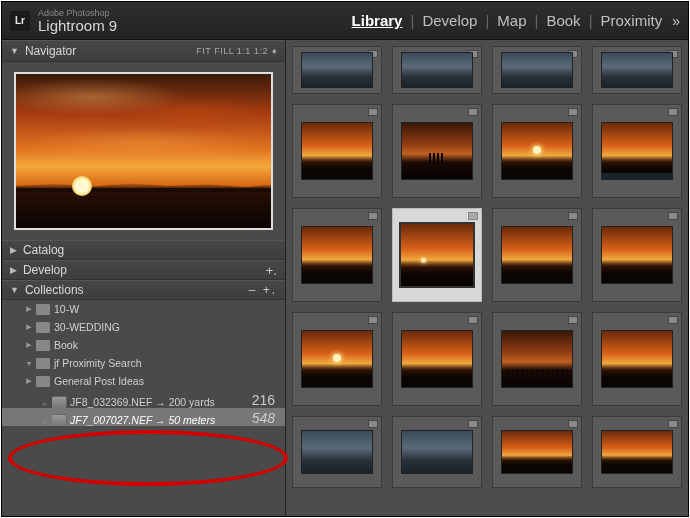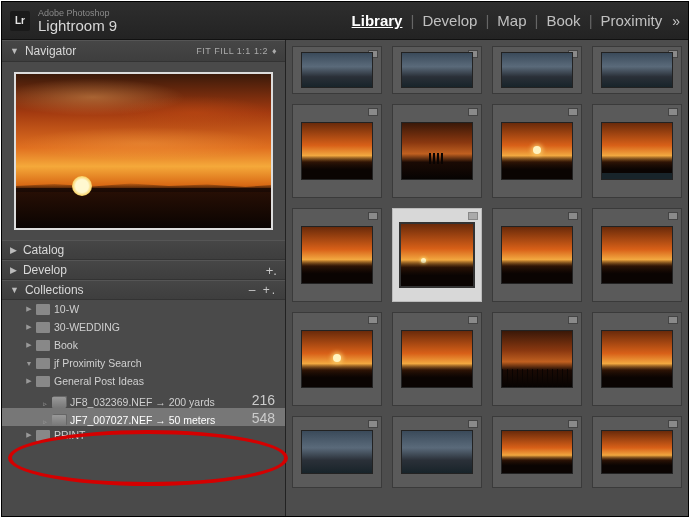--- a/index.html
+++ b/index.html
@@ -26,21 +26,21 @@
 .sunset-clouds { position: absolute; inset: 0; background: radial-gradient(ellipse 60% 20% at 30% 15%, rgba(255,200,120,0.35) 0%, transparent 60%), radial-gradient(ellipse 50% 18% at 70% 25%, rgba(200,80,20,0.4) 0%, transparent 60%), radial-gradient(ellipse 70% 15% at 50% 45%, rgba(255,180,80,0.3) 0%, transparent 70%); }
 .sun { position: absolute; width: 20px; height: 20px; background: radial-gradient(circle, #fff8d0 45%, #f8d060 70%, transparent 100%); border-radius: 50%; left: 22%; top: 66%; }
 .horizon { position: absolute; bottom: 0; left: 0; right: 0; height: 26%; background: linear-gradient(to bottom, #2a1005 0%, #0a0402 100%); }
 .horizon::before { content:""; position:absolute; top:-6px; left:0; right:0; height:10px; background: linear-gradient(to bottom, transparent, #1a0a04); clip-path: polygon(0 40%, 15% 20%, 30% 45%, 45% 15%, 60% 40%, 75% 25%, 90% 50%, 100% 30%, 100% 100%, 0 100%); }
 .cat-row { height: 20px; }
 .coll-body { flex: 1; overflow: hidden; background: #4a4a4a; }
 .folder-item { height: 18px; display: flex; align-items: center; font-size: 10.5px; color: #d0d0d0; padding-left: 8px; }
 .folder-item .arw { width: 14px; font-size: 7px; color: #999; text-align: center; }
 .folder-item .ico { width: 14px; height: 11px; background: #888; border-radius: 1px; margin-right: 4px; position: relative; }
 .folder-item .ico.stack { background: linear-gradient(#999,#777); box-shadow: 1px -1px 0 #666; }
-.folder-item.sel { background: #777; color: #fff; }
+.folder-item.sel { background: #777; color: #fff; font-style: italic; }
 .folder-item .cnt { margin-left: auto; padding-right: 10px; font-size: 14px; color: #ccc; }
 .folder-item.indent1 { padding-left: 20px; }
 .folder-item.indent2 { padding-left: 36px; align-items: flex-end; }
 .plusminus { font-size: 12px; color: #c8c8c8; letter-spacing: 2px; cursor:pointer; }
 .plus { font-size: 13px; color: #c8c8c8; cursor:pointer; }
 
 .grid { flex: 1; background: #4d4d4d; padding: 6px 6px; overflow: hidden; }
 .gridinner { display: grid; grid-template-columns: repeat(4, 1fr); gap: 10px 10px; }
 .cell { background: #5a5a5a; border: 1px solid #3a3a3a; height: 94px; position: relative; display: flex; align-items: center; justify-content: center; }
 .cell .flag { position: absolute; top: 3px; right: 3px; width: 10px; height: 8px; background: #8a8a8a; border: 1px solid #444; }
@@ -156,25 +156,20 @@
           <span class="ico stack"></span>
           <span>JF8_032369.NEF → 200 yards</span>
           <span class="cnt">216</span>
         </div>
         <div class="folder-item indent2 sel">
           <span class="arw">▹</span>
           <span class="ico stack"></span>
           <span>JF7_007027.NEF → 50 meters</span>
           <span class="cnt">548</span>
         </div>
-        <div class="folder-item indent1">
-          <span class="arw">▶</span>
-          <span class="ico"></span>
-          <span>PRINT</span>
-        </div>
       </div>
 
     </div>
 
     <div class="grid">
       <div class="gridinner">
 
         <div class="cell" style="height:48px">
             <span class="flag"></span>
             <div class="thumb" style="height:80%">

